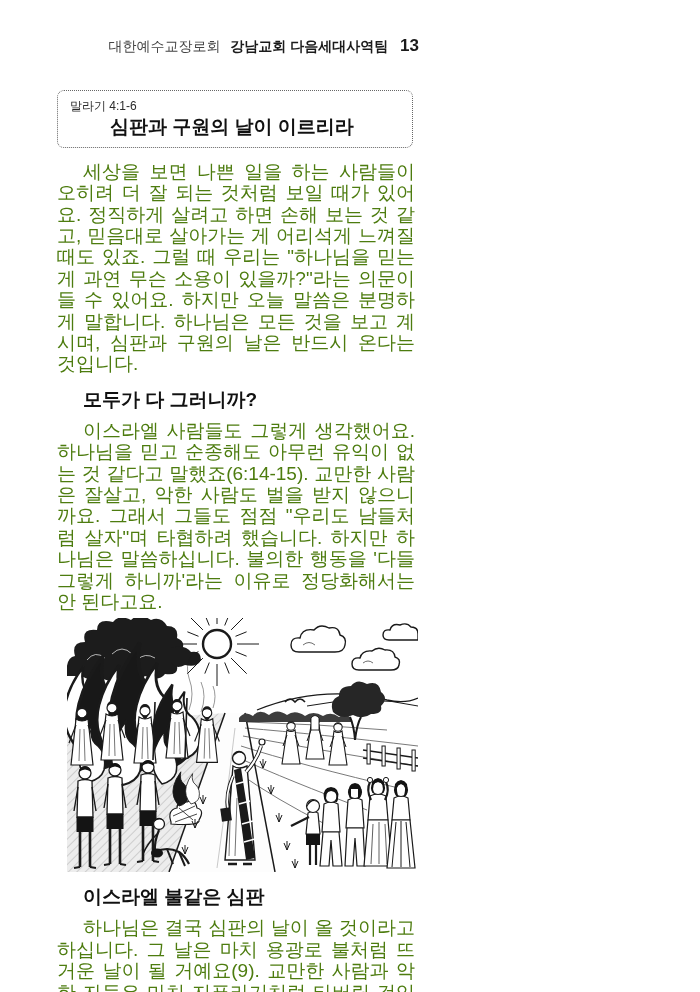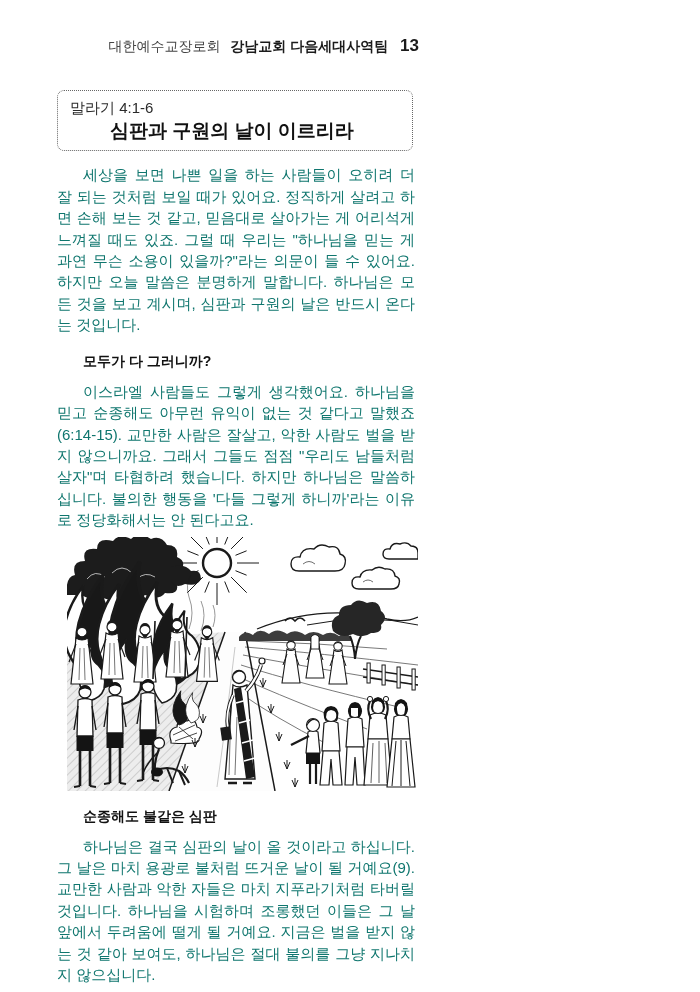--- a/index.html
+++ b/index.html
@@ -8,28 +8,28 @@
     font-family:"Liberation Sans","DejaVu Sans",sans-serif;color:#222;
   }
   .content{position:absolute;left:57px;top:0;width:374px;}
   .header{margin-top:36px;text-align:right;padding-right:12px;font-size:14px;color:#444;letter-spacing:0;}
   .header .team{font-weight:700;color:#1b1b1b;margin-left:6px;}
   .header .pagenum{font-weight:700;color:#1b1b1b;font-size:17px;margin-left:8px;}
   .titlebox{
     margin-top:34px;box-sizing:border-box;width:356px;
     border:1px dotted #666;border-radius:7px;padding:8px 12px 7px 12px;
   }
-  .titlebox .ref{font-size:15px;color:#2a2a2a;line-height:1.25;}
+  .titlebox .ref{font-size:12px;color:#2a2a2a;line-height:1.25;}
   .titlebox .title{font-size:19px;font-weight:700;color:#111;line-height:1.3;margin-top:1px;margin-left:40px;}
   p.body{
-    margin:13px 16px 0 0;font-size:15px;line-height:21.4px;text-align:justify;
-    text-indent:26px;color:#0f766e;word-break:normal;
+    margin:13px 16px 0 0;font-size:19px;line-height:21.4px;text-align:justify;
+    text-indent:26px;color:#4d7c0f;word-break:normal;
   }
   h3.sect{
-    margin:15px 0 0 26px;font-size:14px;font-weight:700;color:#111;line-height:20px;
+    margin:15px 0 0 26px;font-size:19px;font-weight:700;color:#111;line-height:20px;
   }
   h3.sect + p.body{margin-top:10px;}
   figure.illu{margin:6px 0 0 10px;padding:0;width:351px;height:254px;}
   figure.illu svg{display:block;}
 </style>
 </head>
 <body>
 
 <div class="page">
   <div class="content">
@@ -279,19 +279,19 @@
           <use href="#tuft" transform="translate(118 236)"></use>
           <use href="#tuft" transform="translate(204 176)"></use>
           <use href="#tuft" transform="translate(212 204)"></use>
           <use href="#tuft" transform="translate(220 232)"></use>
           <use href="#tuft" transform="translate(228 250)"></use>
           <use href="#tuft" transform="translate(196 150)"></use>
         </g>
       </svg>
     </figure>
 
-    <h3 class="sect">순종해도 불같은 심판</h3>
+    <h3 class="sect">이스라엘 불같은 심판</h3>
     <p class="body">하나님은 결국 심판의 날이 올 것이라고 하십니다. 그 날은 마치 용광로 불처럼 뜨거운 날이 될 거예요(9). 교만한 사람과 악한 자들은 마치 지푸라기처럼 타버릴 것입니다. 하나님을 시험하며 조롱했던 이들은 그 날 앞에서 두려움에 떨게 될 거예요. 지금은 벌을 받지 않는 것 같아 보여도, 하나님은 절대 불의를 그냥 지나치지 않으십니다.</p>
 
     <h3 class="sect">믿는 사람에게 비추는 빛</h3>
 
   </div>
 </div>
 
 </body></html>

